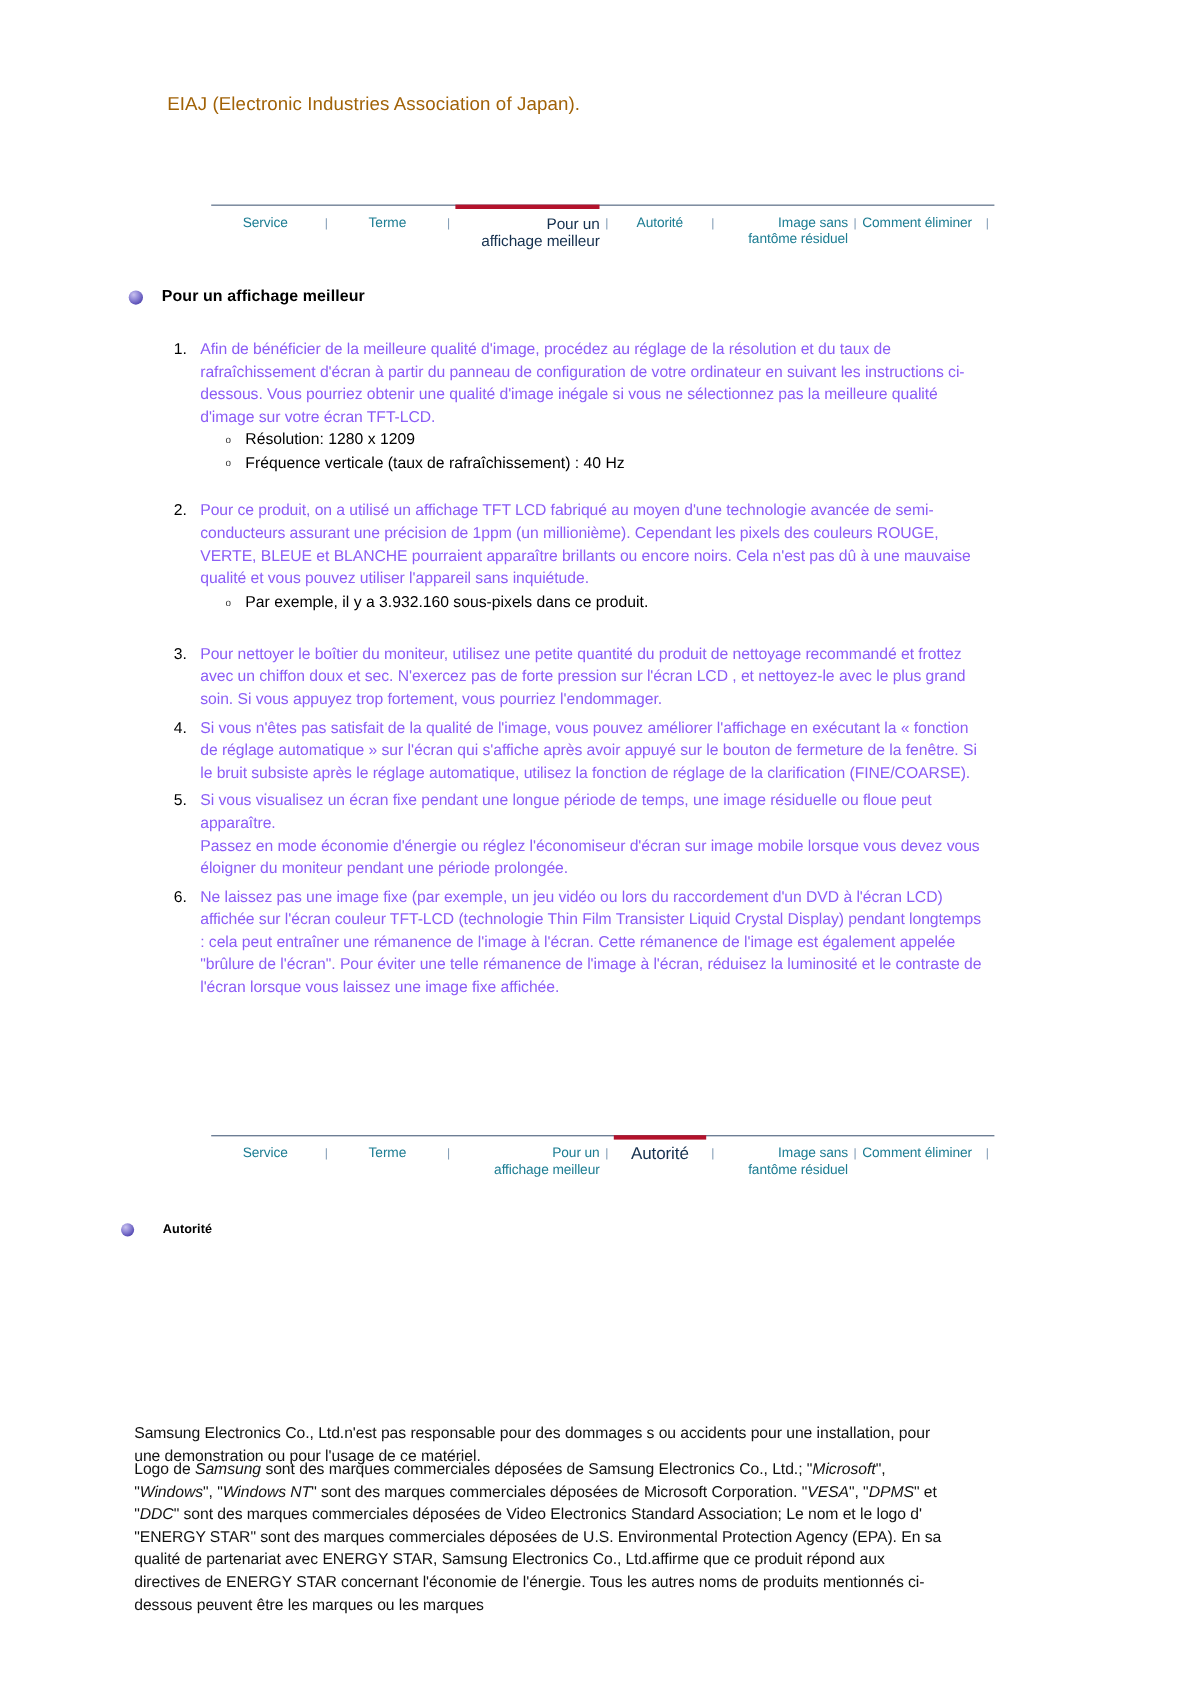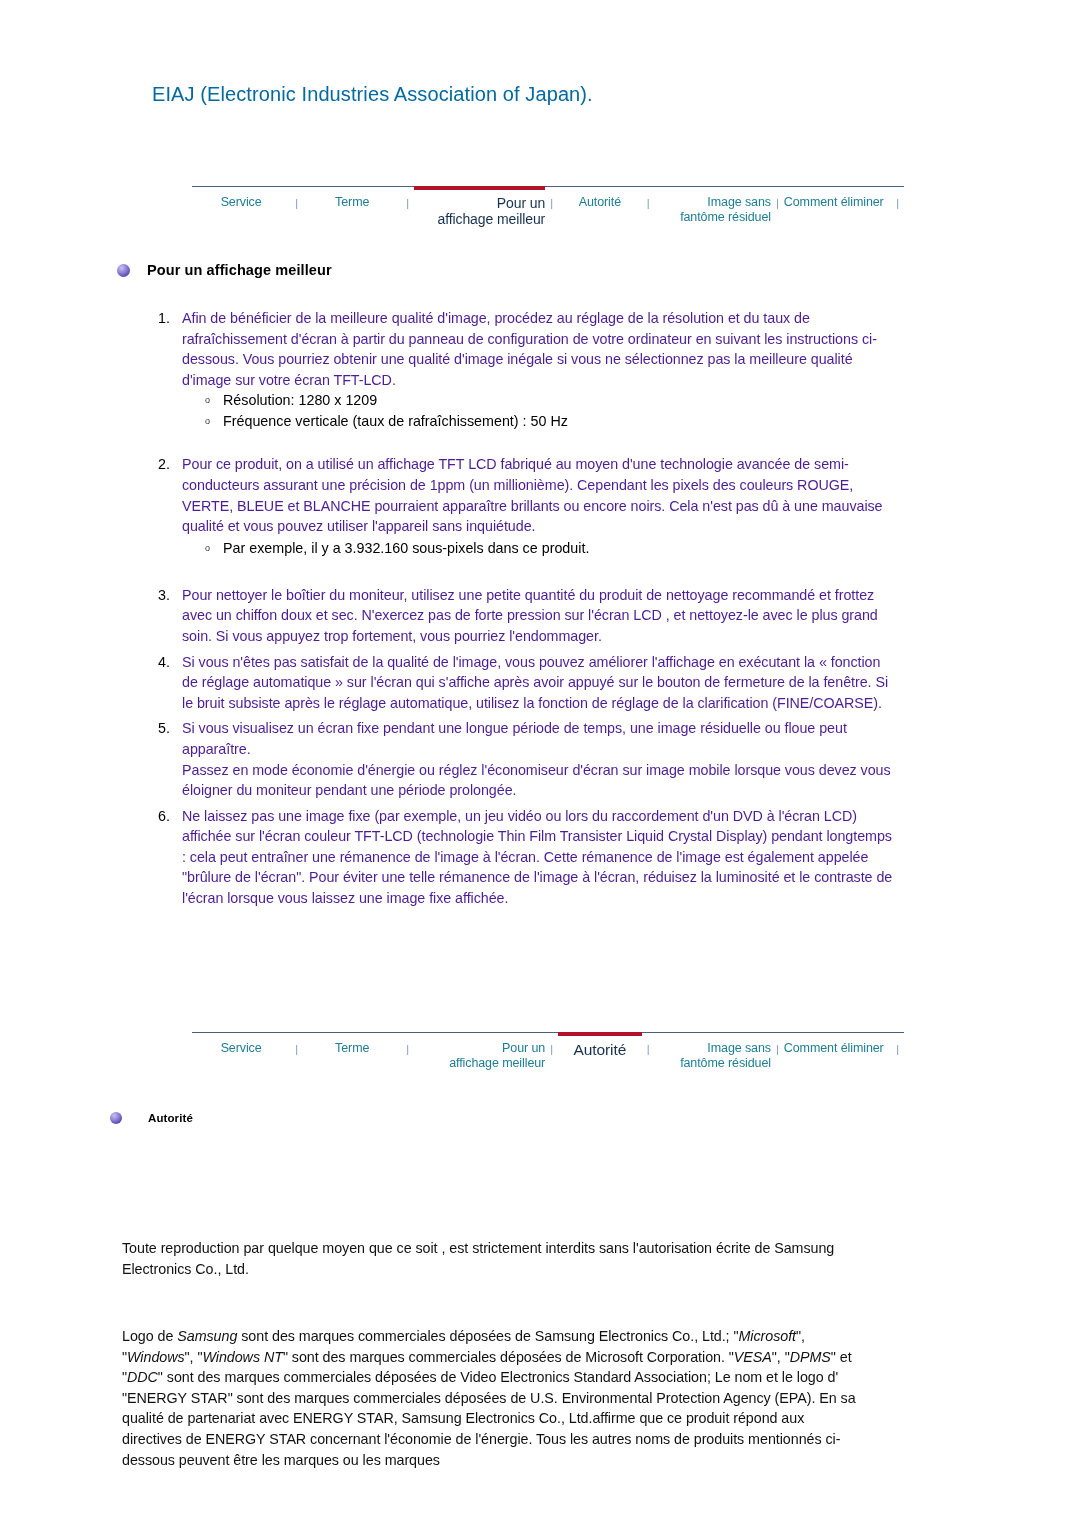--- a/index.html
+++ b/index.html
@@ -23,23 +23,23 @@
     width: 1080px;
     height: 1528px;
     padding: 0;
   }
 
   
   .intro-line {
     position: absolute;
     left: 152px;
     top: 85px;
-    font-size: 20px;
+    font-size: 17px;
     line-height: 19px;
-    color: #0369a1;
+    color: #a16207;
     letter-spacing: 0.1px;
   }
 
   
   .navbar {
     position: absolute;
     left: 192px;
     width: 712px;
     height: 48px;
   }
@@ -169,21 +169,21 @@
     flex: 0 0 30px;
     font-size: 14.3px;
     line-height: 20.6px;
     text-align: left;
     padding-left: 6px;
   }
   .obody {
     flex: 1 1 auto;
     font-size: 14.3px;
     line-height: 20.6px;
-    color: #4c1d95;
+    color: #8b5cf6;
     letter-spacing: -0.05px;
   }
 
   
   .sublist {
     list-style: none;
     margin: 0;
     padding: 0;
   }
   .subitem {
@@ -339,21 +339,21 @@
 
   </div>
 
   <ul class="sublist sublist-1">
     <li class="subitem">
       <span class="subdot">o</span>
       <span class="subtext">Résolution: 1280 x 1209</span>
     </li>
     <li class="subitem">
       <span class="subdot">o</span>
-      <span class="subtext">Fréquence verticale (taux de rafraîchissement) : 50 Hz</span>
+      <span class="subtext">Fréquence verticale (taux de rafraîchissement) : 40 Hz</span>
     </li>
   </ul>
 
   <ul class="sublist sublist-2">
     <li class="subitem">
       <span class="subdot">o</span>
       <span class="subtext">Par exemple, il y a 3.932.160 sous-pixels dans ce produit.</span>
     </li>
   </ul>
 
@@ -400,16 +400,16 @@
       <div class="nav-sep">|</div>
 
     </div>
   </div>
 
   <div class="section-head" id="head-autorite">
     <span class="bullet"></span>
     <span class="title">Autorité</span>
   </div>
 
-  <div class="copy-block" id="copy-2">Toute reproduction par quelque moyen que ce soit , est strictement interdits sans l'autorisation écrite de Samsung Electronics Co., Ltd.</div>
+  <div class="copy-block" id="copy-3">Samsung Electronics Co., Ltd.n'est pas responsable pour des dommages s ou accidents pour une installation, pour une demonstration ou pour l'usage de ce matériel.</div>
   <div class="copy-block" id="copy-4"><span>Logo de </span><span class="ital">Samsung</span><span> sont des marques commerciales déposées de Samsung Electronics Co., Ltd.; "</span><span class="ital">Microsoft</span><span>", "</span><span class="ital">Windows</span><span>", "</span><span class="ital">Windows NT</span><span>" sont des marques commerciales déposées de Microsoft Corporation. "</span><span class="ital">VESA</span><span>", "</span><span class="ital">DPMS</span><span>" et "</span><span class="ital">DDC</span><span>" sont des marques commerciales déposées de Video Electronics Standard Association; Le nom et le logo d' "ENERGY STAR" sont des marques commerciales déposées de U.S. Environmental Protection Agency (EPA). En sa qualité de partenariat avec ENERGY STAR, Samsung Electronics Co., Ltd.affirme que ce produit répond aux directives de ENERGY STAR concernant l'économie de l'énergie. Tous les autres noms de produits mentionnés ci-dessous peuvent être les marques ou les marques</span></div>
 
 </div>
 
 </body></html>

